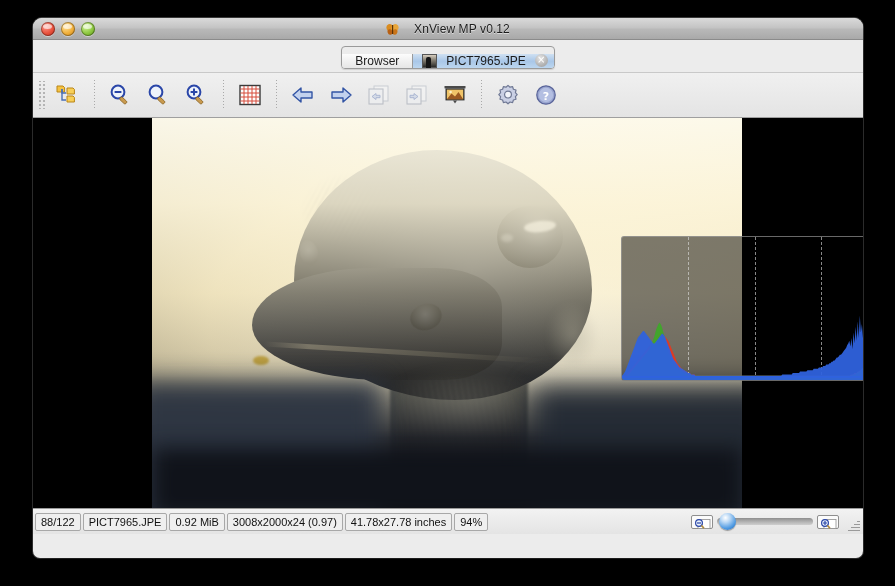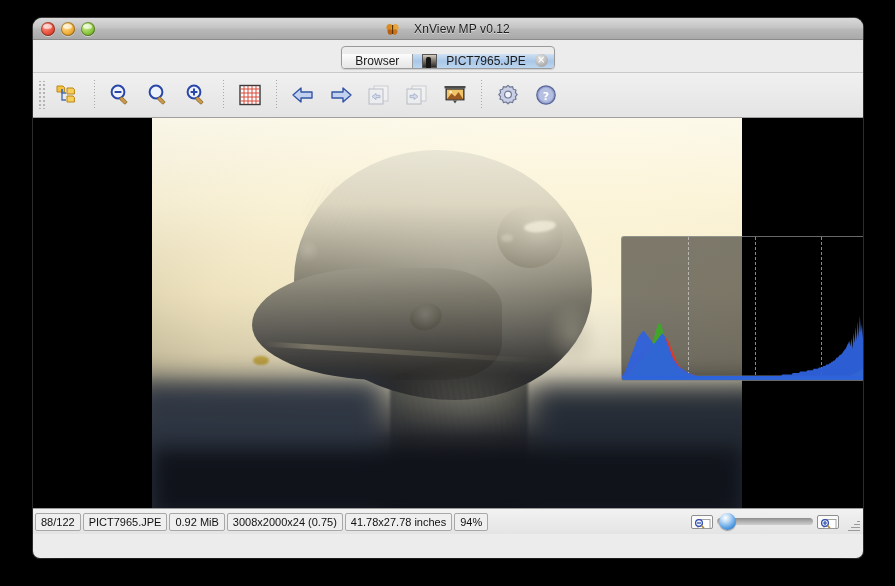--- a/index.html
+++ b/index.html
@@ -663,21 +663,21 @@
             <path d="M 0 143 L 0.00 138.80 L 1.05 137.40 L 2.10 136.00 L 3.14 134.60 L 4.19 131.80 L 5.24 129.00 L 6.29 126.20 L 7.33 123.40 L 8.38 120.60 L 9.43 117.80 L 10.48 115.00 L 11.52 112.20 L 12.57 109.40 L 13.62 106.60 L 14.67 103.80 L 15.71 101.00 L 16.76 99.60 L 17.81 98.20 L 18.86 96.80 L 19.90 95.40 L 20.95 94.00 L 22.00 94.00 L 23.05 95.40 L 24.10 96.80 L 25.14 98.20 L 26.19 99.60 L 27.24 101.00 L 28.29 102.40 L 29.33 103.80 L 30.38 105.20 L 31.43 106.60 L 32.48 106.60 L 33.52 105.20 L 34.57 103.80 L 35.62 102.40 L 36.67 101.00 L 37.71 99.60 L 38.76 98.20 L 39.81 96.80 L 40.86 96.80 L 41.90 98.20 L 42.95 99.60 L 44.00 102.40 L 45.05 105.20 L 46.10 108.00 L 47.14 110.80 L 48.19 113.60 L 49.24 116.40 L 50.29 119.20 L 51.33 122.00 L 52.38 123.40 L 53.43 124.80 L 54.48 126.20 L 55.52 127.60 L 56.57 129.00 L 57.62 130.40 L 58.67 130.40 L 59.71 131.80 L 60.76 131.80 L 61.81 133.20 L 62.86 133.20 L 63.90 134.60 L 64.95 134.60 L 66.00 136.00 L 67.05 136.00 L 68.10 136.00 L 69.14 137.40 L 70.19 137.40 L 71.24 137.40 L 72.29 137.40 L 73.33 138.80 L 74.38 138.80 L 75.43 138.80 L 76.48 138.80 L 77.52 138.80 L 78.57 138.80 L 79.62 138.80 L 80.67 138.80 L 81.71 138.80 L 82.76 138.80 L 83.81 138.80 L 84.86 138.80 L 85.90 138.80 L 86.95 138.80 L 88.00 138.80 L 89.05 138.80 L 90.10 138.80 L 91.14 138.80 L 92.19 138.80 L 93.24 138.80 L 94.29 138.80 L 95.33 138.80 L 96.38 138.80 L 97.43 138.80 L 98.48 138.80 L 99.52 138.80 L 100.57 138.80 L 101.62 138.80 L 102.67 138.80 L 103.71 138.80 L 104.76 138.80 L 105.81 138.80 L 106.86 138.80 L 107.90 138.80 L 108.95 138.80 L 110.00 138.80 L 111.05 138.80 L 112.10 138.80 L 113.14 138.80 L 114.19 138.80 L 115.24 138.80 L 116.29 138.80 L 117.33 138.80 L 118.38 138.80 L 119.43 138.80 L 120.48 138.80 L 121.52 138.80 L 122.57 138.80 L 123.62 138.80 L 124.67 138.80 L 125.71 138.80 L 126.76 138.80 L 127.81 138.80 L 128.86 138.80 L 129.90 138.80 L 130.95 138.80 L 132.00 138.80 L 133.05 138.80 L 134.10 138.80 L 135.14 138.80 L 136.19 138.80 L 137.24 138.80 L 138.29 138.80 L 139.33 138.80 L 140.38 138.80 L 141.43 138.80 L 142.48 138.80 L 143.52 138.80 L 144.57 138.80 L 145.62 138.80 L 146.67 138.80 L 147.71 138.80 L 148.76 138.80 L 149.81 138.80 L 150.86 138.80 L 151.90 138.80 L 152.95 138.80 L 154.00 138.80 L 155.05 138.80 L 156.10 138.80 L 157.14 138.80 L 158.19 138.80 L 159.24 138.80 L 160.29 137.40 L 161.33 137.40 L 162.38 137.40 L 163.43 137.40 L 164.48 137.40 L 165.52 137.40 L 166.57 137.40 L 167.62 137.40 L 168.67 137.40 L 169.71 137.40 L 170.76 136.00 L 171.81 136.00 L 172.86 136.00 L 173.90 136.00 L 174.95 136.00 L 176.00 136.00 L 177.05 136.00 L 178.10 134.60 L 179.14 134.60 L 180.19 134.60 L 181.24 134.60 L 182.29 134.60 L 183.33 134.60 L 184.38 134.60 L 185.43 133.20 L 186.48 133.20 L 187.52 133.20 L 188.57 133.20 L 189.62 133.20 L 190.67 133.20 L 191.71 131.80 L 192.76 131.80 L 193.81 131.80 L 194.86 131.80 L 195.90 131.80 L 196.95 130.40 L 198.00 130.40 L 199.05 130.40 L 200.10 130.40 L 201.14 129.00 L 202.19 129.00 L 203.24 129.00 L 204.29 127.60 L 205.33 127.60 L 206.38 127.60 L 207.43 126.20 L 208.48 126.20 L 209.52 124.80 L 210.57 124.80 L 211.62 123.40 L 212.67 123.40 L 213.71 122.00 L 214.76 120.60 L 215.81 120.60 L 216.86 119.20 L 217.90 117.80 L 218.95 117.80 L 220.00 116.40 L 221.05 115.00 L 222.10 113.60 L 223.14 112.20 L 224.19 110.80 L 225.24 108.00 L 226.29 106.60 L 227.33 103.80 L 228.38 109.40 L 229.43 101.00 L 230.48 112.20 L 231.52 95.40 L 232.57 106.60 L 233.62 89.80 L 234.67 103.80 L 235.71 84.20 L 236.76 101.00 L 237.81 78.60 L 238.86 95.40 L 239.90 87.00 L 240.95 101.00 L 242.00 81.40 L 243.05 98.20 L 244.10 75.80 L 245.14 106.60 L 246.19 101.00 L 247.24 112.20 L 248.29 106.60 L 249.33 117.80 L 250.38 115.00 L 251.43 123.40 L 252.48 129.00 L 253.52 131.80 L 254.57 134.60 L 255.62 136.00 L 256.67 137.40 L 257.71 138.80 L 258.76 138.80 L 259.81 140.20 L 260.86 140.20 L 261.90 140.20 L 262.95 140.20 L 264.00 140.20 L 264 143 Z" fill="#2f62dd" fill-opacity="0.95"></path>
           </svg>
         <div class="hist-base"></div>
       </div>
     </div>
 
     <div class="statusbar">
       <div class="scell">88/122</div>
       <div class="scell">PICT7965.JPE</div>
       <div class="scell">0.92 MiB</div>
-      <div class="scell">3008x2000x24 (0.75)</div>
+      <div class="scell">3008x2000x24 (0.97)</div>
       <div class="scell">41.78x27.78 inches</div>
       <div class="scell">94%</div>
 
       <div class="sspacer"></div>
 
       <div class="zoomslider">
         <span class="zs-icon">
           <svg width="20" height="12" viewBox="0 0 20 12">
             <rect x="6" y="1.5" width="12" height="9" fill="#ffffff" stroke="#8e8e8e" stroke-width="0.8"></rect>
             <circle cx="7" cy="5" r="3.4" fill="#e9f1fb" stroke="#2a46a8" stroke-width="1.2"></circle>

